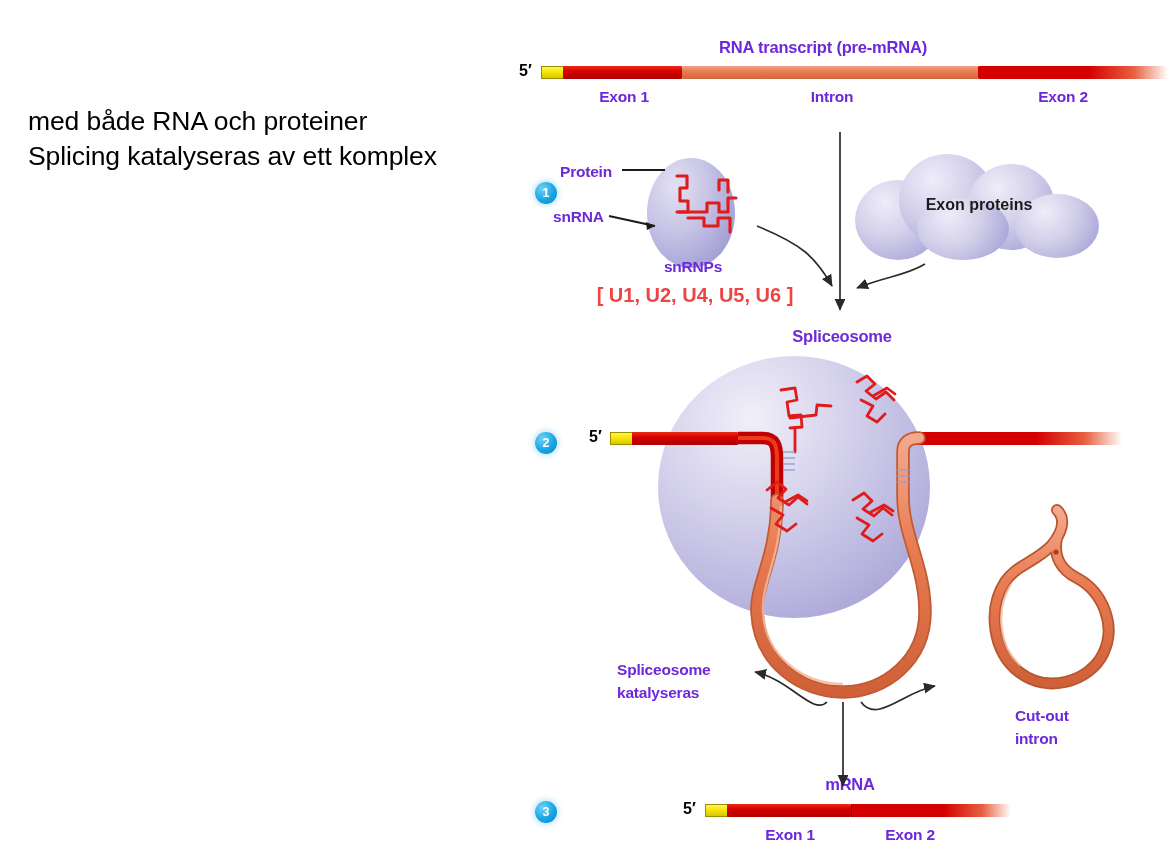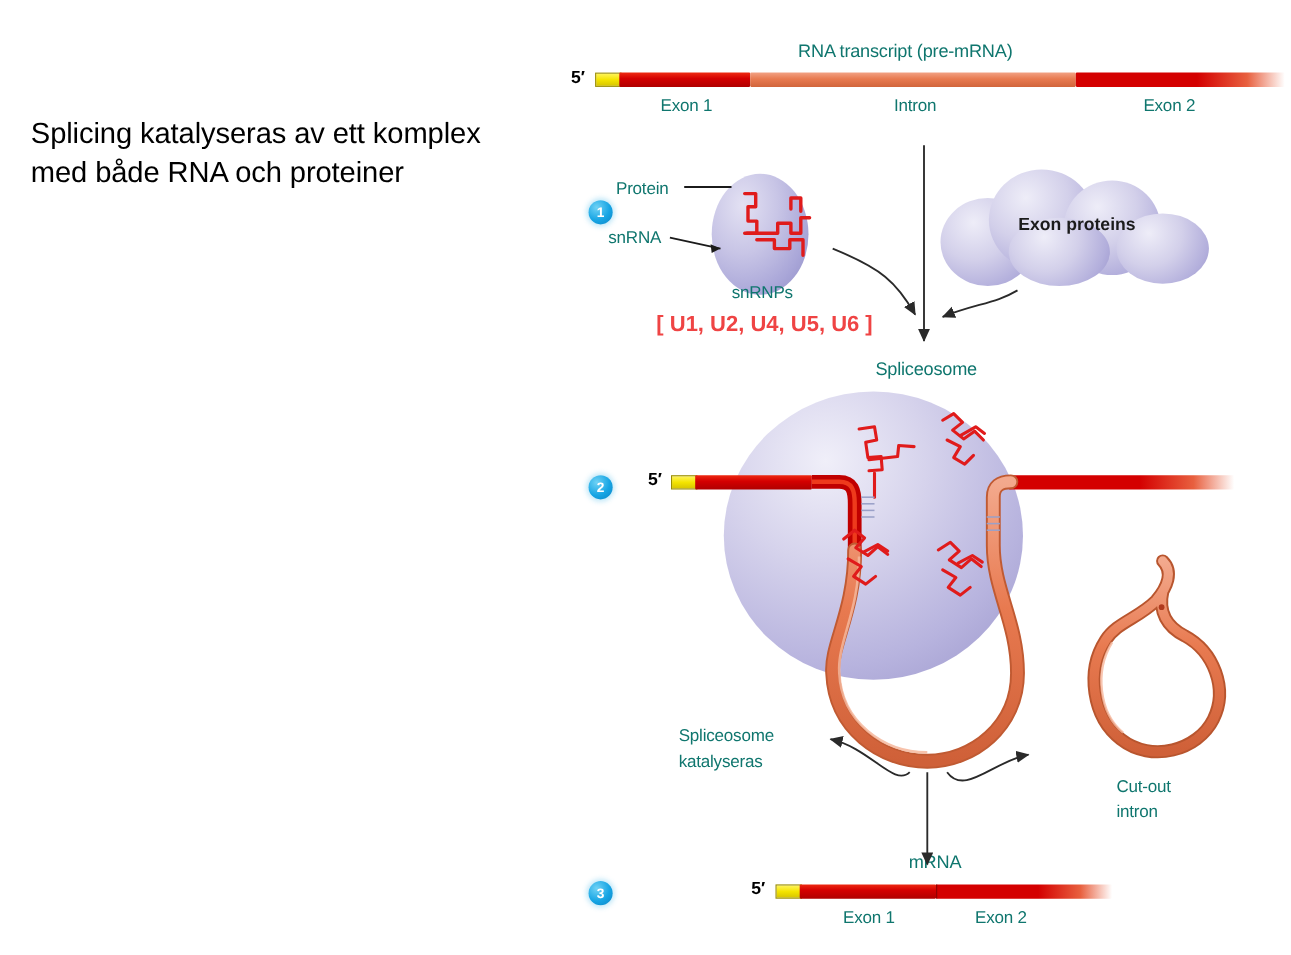--- a/index.html
+++ b/index.html
@@ -36,22 +36,22 @@
   #figure {
     position: absolute;
     left: 505px;
     top: 0;
     width: 669px;
     height: 868px;
   }
 
   .lbl {
     position: absolute;
-    font-weight: normal;
-    color: #0f766e;
+    font-weight: bold;
+    color: #6d28d9;
     white-space: nowrap;
     font-size: 15.5px;
     letter-spacing: -0.2px;
   }
   .lbl.center { transform: translateX(-50%); }
 
   
   .step-badge {
     position: absolute;
     width: 22px;
@@ -155,22 +155,22 @@
     width: 669px;
     height: 868px;
     overflow: visible;
     pointer-events: none;
   }
 </style>
 </head>
 <body>
 
 <div id="slide-text">
+  <span class="line">med både RNA och proteiner</span>
   <span class="line">Splicing katalyseras av ett komplex</span>
-  <span class="line">med både RNA och proteiner</span>
 </div>
 
 <div id="figure">
 
   <div class="step-badge" style="left:30px; top:182px;">1</div>
   <div class="step-badge" style="left:30px; top:432px;">2</div>
   <div class="step-badge" style="left:30px; top:801px;">3</div>
 
   <div class="lbl center" style="left:318px; top:38px; font-size:16.5px;">RNA transcript (pre-mRNA)</div>
 

